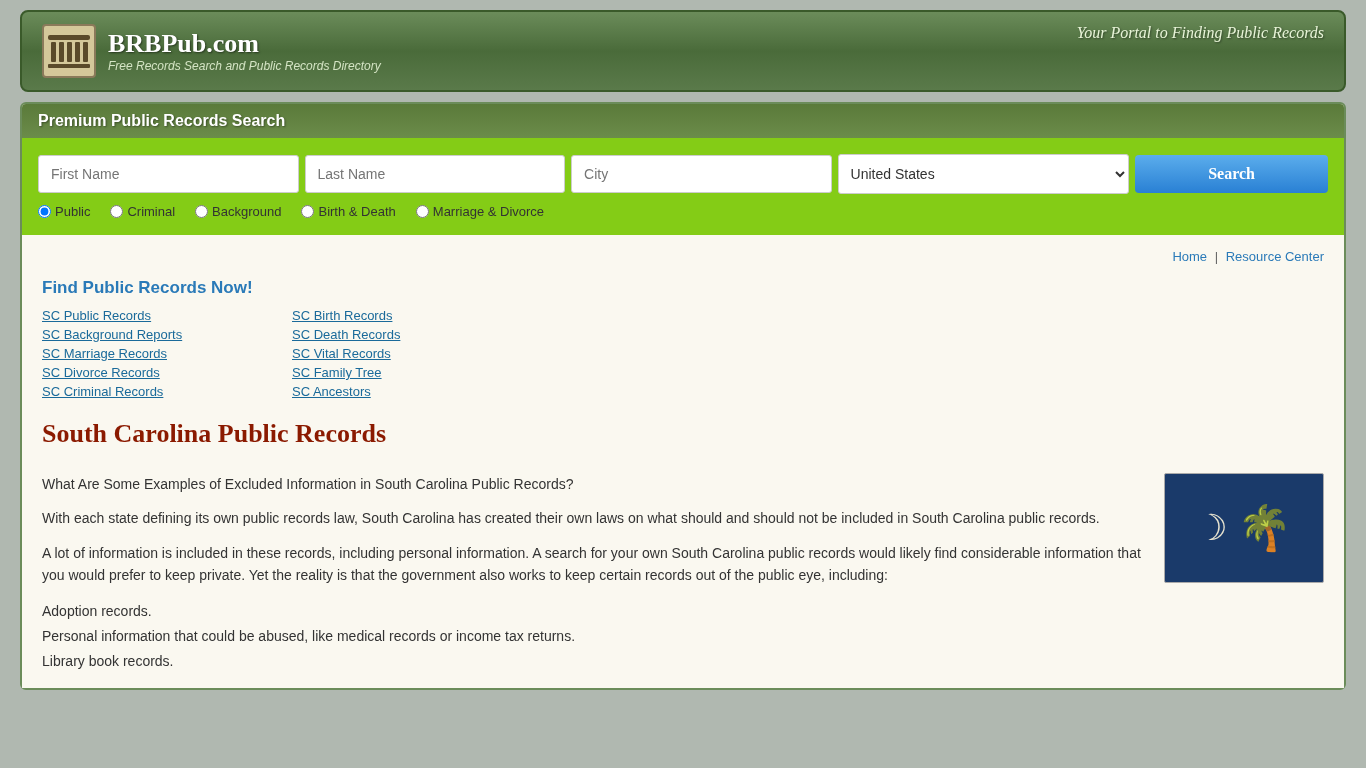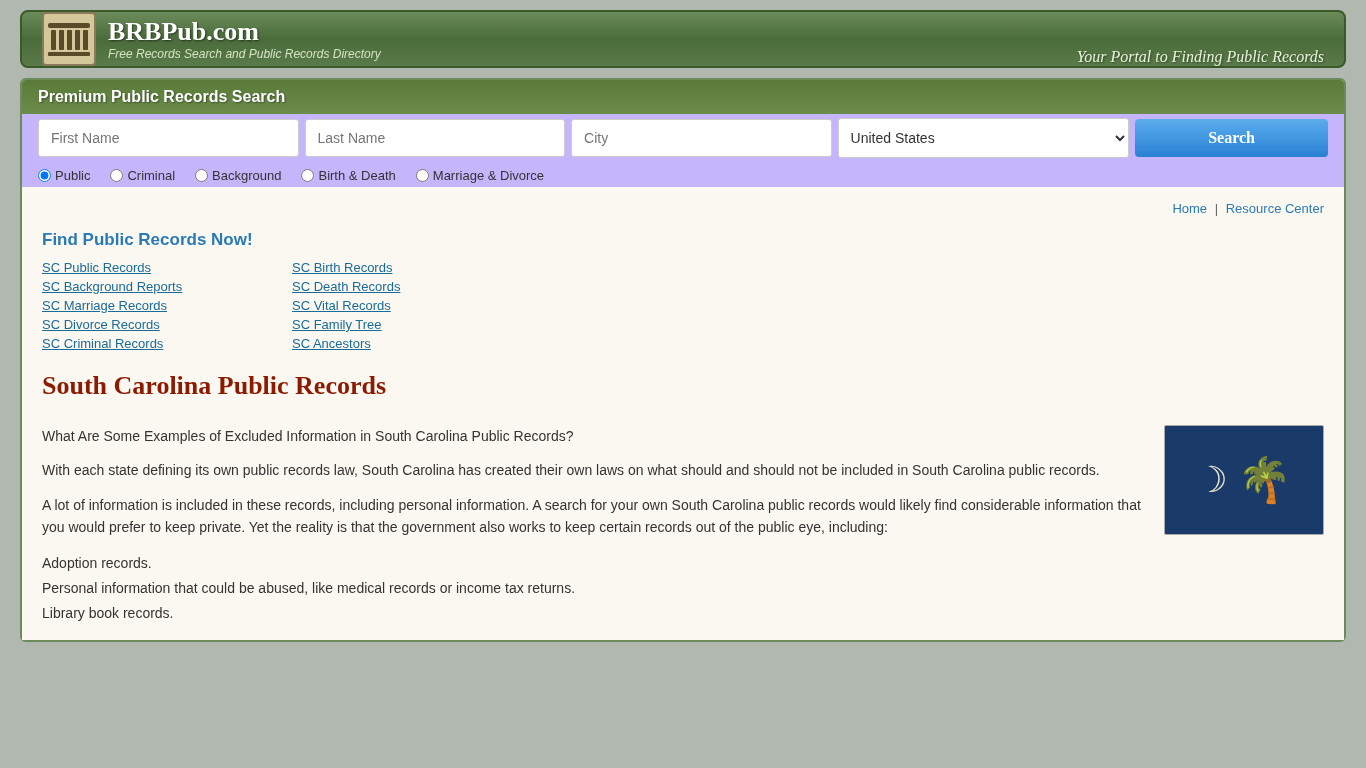--- a/index.html
+++ b/index.html
@@ -8,23 +8,23 @@
       font-family: Arial, sans-serif;
       font-size: 14px;
       color: #333;
     }
 
     
     .header-wrapper {
       background: linear-gradient(to bottom, #6b8c5a, #4a6b3a, #5a7a4a);
       border-radius: 8px;
       margin: 10px 20px;
-      padding: 0 20px;
-      display: flex;
-      align-items: flex-end;
+      padding: 12px 20px;
+      display: flex;
+      align-items: flex-start;
       justify-content: space-between;
       border: 2px solid #3a5a2a;
     }
     .header-logo-area {
       display: flex;
       align-items: center;
       gap: 12px;
     }
     .logo-icon {
       width: 54px;
@@ -97,22 +97,22 @@
       border-radius: 4px 4px 0 0;
     }
     .search-header h2 {
       color: #fff;
       font-size: 16px;
       font-weight: bold;
       text-shadow: 1px 1px 2px rgba(0,0,0,0.4);
     }
 
     .search-area {
-      background: #c4b5fd;
-      padding: 4px 16px;
+      background: #84cc16;
+      padding: 16px 16px;
     }
     .search-inputs {
       display: flex;
       gap: 6px;
       margin-bottom: 10px;
       align-items: center;
     }
     .search-inputs input[type="text"] {
       padding: 10px 12px;
       border: 1px solid #ccc;

